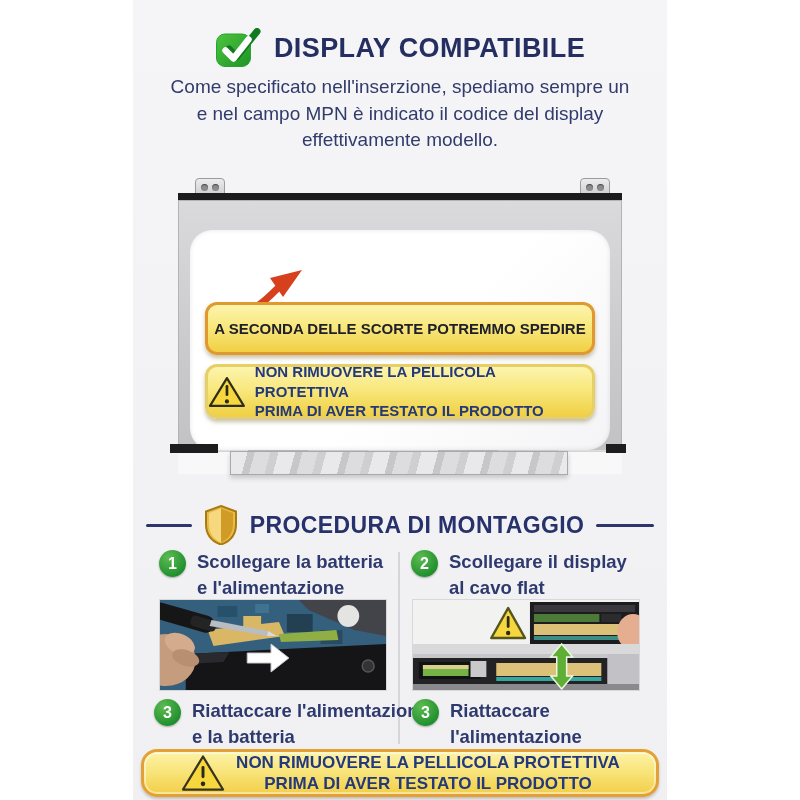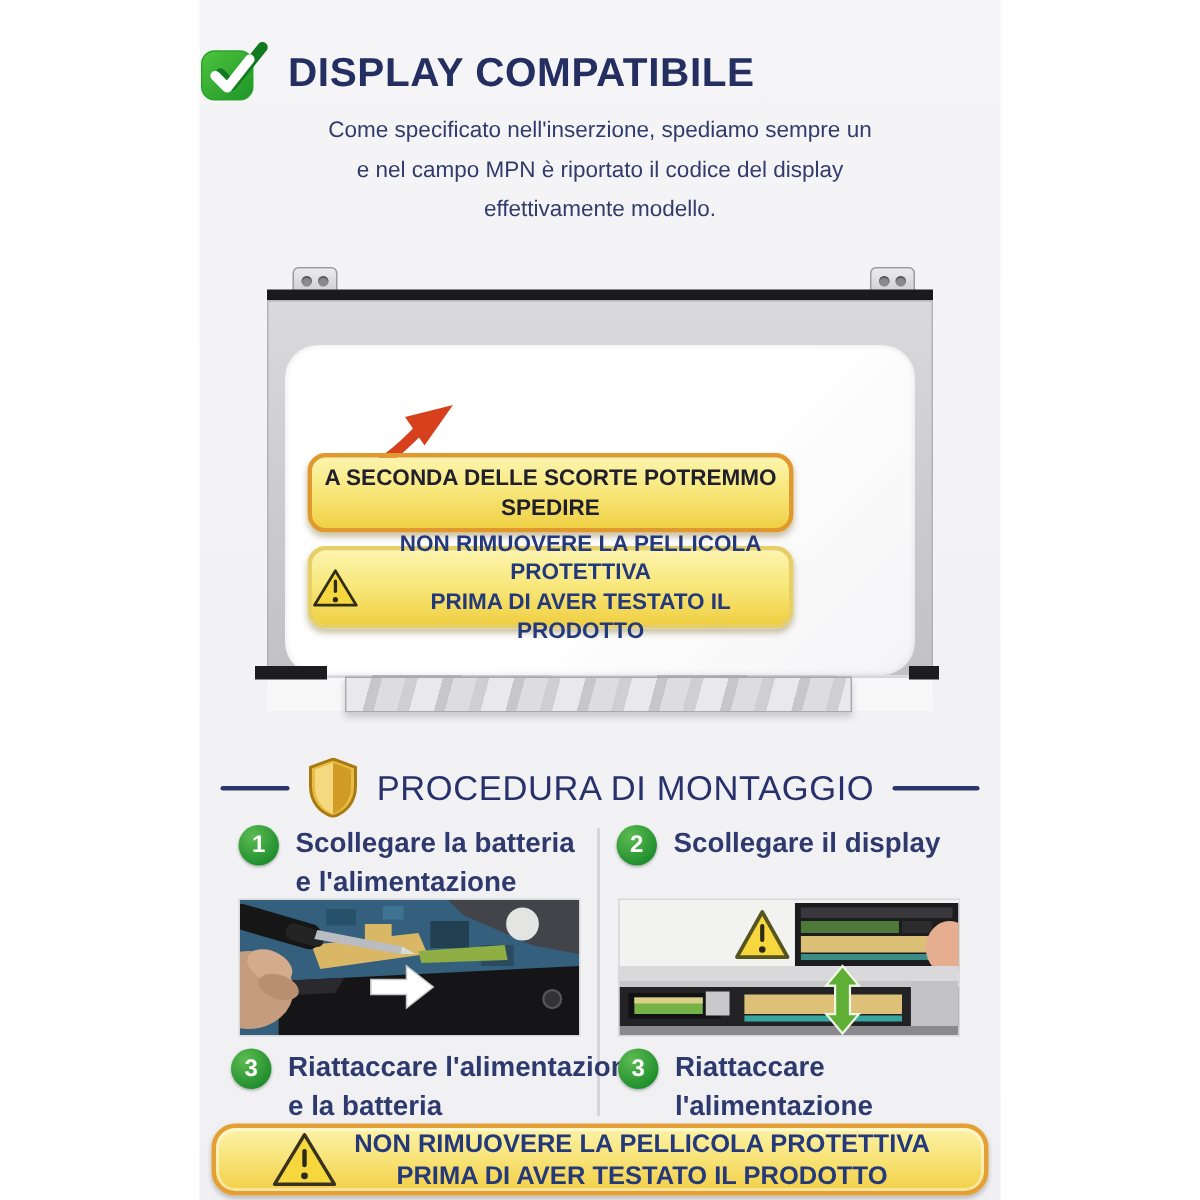--- a/index.html
+++ b/index.html
@@ -4,26 +4,26 @@
 <style>
   * { margin:0; padding:0; box-sizing:border-box; }
   html,body { width:800px; height:800px; background:#ffffff; overflow:hidden;
               font-family:"Liberation Sans", sans-serif; }
 
   .canvas { position:absolute; left:133px; top:0; width:534px; height:800px;
             background:linear-gradient(180deg,#f5f5f7 0%,#f0f0f2 100%); }
 
   
   .header { position:absolute; top:28px; left:0; right:0;
-            display:flex; align-items:center; justify-content:flex-start; gap:13px; }
+            display:flex; align-items:center; justify-content:center; gap:13px; }
   .page-title { font-size:27px; font-weight:800; color:#242e60; letter-spacing:.4px; }
 
   
   .intro { position:absolute; top:74px; left:6px; right:6px; text-align:center;
-           font-size:15px; line-height:26.5px; color:#313b6c; }
+           font-size:19px; line-height:26.5px; color:#313b6c; }
   .intro span { display:block; }
 
   
   .panel { position:absolute; left:45px; top:178px; width:444px; height:298px; }
   .bracket { position:absolute; top:0; width:30px; height:22px; border-radius:4px 4px 0 0;
              background:linear-gradient(180deg,#ececee,#c7c7c9); border:1px solid #9b9b9f; }
   .bracket .hole { position:absolute; top:5px; width:7px; height:7px; border-radius:50%;
                    background:#8b8b8f; box-shadow:inset 0 1px 1px rgba(0,0,0,.5); }
   .bracket .hole.h1{ left:5px; } .bracket .hole.h2{ left:16px; }
   .bracket.bl { left:17px; } .bracket.br { right:12px; }
@@ -36,34 +36,34 @@
             box-shadow:inset 0 0 5px rgba(0,0,0,.10); }
   .bottom-band { position:absolute; top:250px; left:0; width:444px; height:24px;
                  background:repeating-linear-gradient(90deg,rgba(255,255,255,.45) 0 70px,rgba(0,0,0,.05) 70px 130px,rgba(255,255,255,.2) 130px 190px); }
   .endcap { position:absolute; top:266px; height:9px; background:#1d1d1f; }
   .endcap.el { left:-8px; width:48px; } .endcap.er { right:-4px; width:20px; }
   .foil { position:absolute; top:273px; left:52px; width:338px; height:24px;
           border:1px solid #a9a9ad; box-shadow:0 3px 5px rgba(0,0,0,.18);
           background:repeating-linear-gradient(105deg,#e9e9eb 0 16px,#c7c7ca 16px 23px,#dddde0 23px 38px,#cfcfd2 38px 46px); }
   .red-arrow { position:absolute; left:42px; top:90px; }
 
-  .ylabel { position:absolute; left:27px; width:324px; border-radius:12px;
+  .ylabel { position:absolute; left:27px; width:390px; border-radius:12px;
             background:linear-gradient(180deg,#fcf4ad 0%,#f8e87e 45%,#f0d044 100%);
             box-shadow:0 3px 4px rgba(100,80,0,.35);
-            display:flex; align-items:center; justify-content:center; text-align:center; }
+            display:flex; align-items:center; justify-content:center; }
   .ylabel .lines { display:flex; flex-direction:column; font-weight:700; font-size:15px; line-height:19.5px; }
   .ylabel.stock { top:124px; height:53px; border:3px solid #e0992e; color:#20202b; }
   .ylabel.film  { top:186px; height:55px; border:3px solid #e7cf68; color:#23397b; gap:9px; }
 
   
   .proc-header { position:absolute; top:505px; left:0; right:0;
                  display:flex; align-items:center; justify-content:center; gap:12px; }
   .dash { height:3px; background:#2c366c; border-radius:2px; }
   .dash.dl { width:46px; } .dash.dr { width:58px; }
-  .proc-title { font-size:23px; font-weight:400; color:#27316b; letter-spacing:.4px; }
+  .proc-title { font-size:23px; font-weight:700; color:#27316b; letter-spacing:.4px; }
 
   
   .col-divider { position:absolute; left:265px; top:552px; width:2px; height:192px; background:#d6d6da; }
   .step { position:absolute; display:flex; align-items:flex-start; gap:11px;
           color:#2e3a6e; font-weight:700; font-size:18.5px; line-height:26px; }
   .step .lines span { display:block; }
   .badge { flex:none; width:27px; height:27px; margin-top:1px; border-radius:50%;
            background:radial-gradient(circle at 35% 28%,#5cbb51,#1d8c2c 78%);
            color:#fff; font-size:16px; line-height:27px; text-align:center; font-weight:700;
            box-shadow:0 1px 2px rgba(0,0,0,.3); }
@@ -101,21 +101,21 @@
       </defs>
       <rect x="1.5" y="6" width="34" height="32.5" rx="8.5" fill="url(#gGreen)" stroke="#27a32b"></rect>
       <path d="M14 21 L21.5 29 L42 3.5" stroke="#117a1e" stroke-width="7" fill="none" stroke-linecap="round" stroke-linejoin="round"></path>
       <path d="M10.5 22.5 L18.5 30.5 L33.5 11.5" stroke="#ffffff" stroke-width="6.5" fill="none" stroke-linecap="round" stroke-linejoin="round"></path>
     </svg>
     <div class="page-title">DISPLAY COMPATIBILE</div>
   </div>
 
   <div class="intro">
     <span>Come specificato nell'inserzione, spediamo sempre un</span>
-    <span>e nel campo MPN è riportato il codice del display</span>
+    <span>e nel campo MPN è indicato il codice del display</span>
     <span>effettivamente modello.</span>
   </div>
 
   <div class="panel">
     <div class="bracket bl">
         <div class="hole h1"></div>
         <div class="hole h2"></div>
       </div>
     <div class="bracket br">
         <div class="hole h1"></div>
@@ -171,20 +171,21 @@
     <div class="badge">1</div>
     <div class="lines">
       <span>Scollegare la batteria</span>
       <span>e l'alimentazione</span>
     </div>
   </div>
   <div class="step s2">
     <div class="badge">2</div>
     <div class="lines">
       <span>Scollegare il display</span>
+      <span>al cavo flat</span>
     </div>
   </div>
 
   <div class="photo pl">
     <svg viewBox="0 0 228 90" preserveAspectRatio="none">
       <rect width="228" height="90" fill="#34607e"></rect>
       <polygon points="140,0 228,0 228,36 196,30 150,10" fill="#43434a"></polygon>
       <circle cx="190" cy="16" r="11" fill="#e4e4e2"></circle>
       <rect x="58" y="6" width="20" height="11" fill="#27506b"></rect>
       <rect x="96" y="4" width="14" height="9" fill="#3f7392"></rect>

